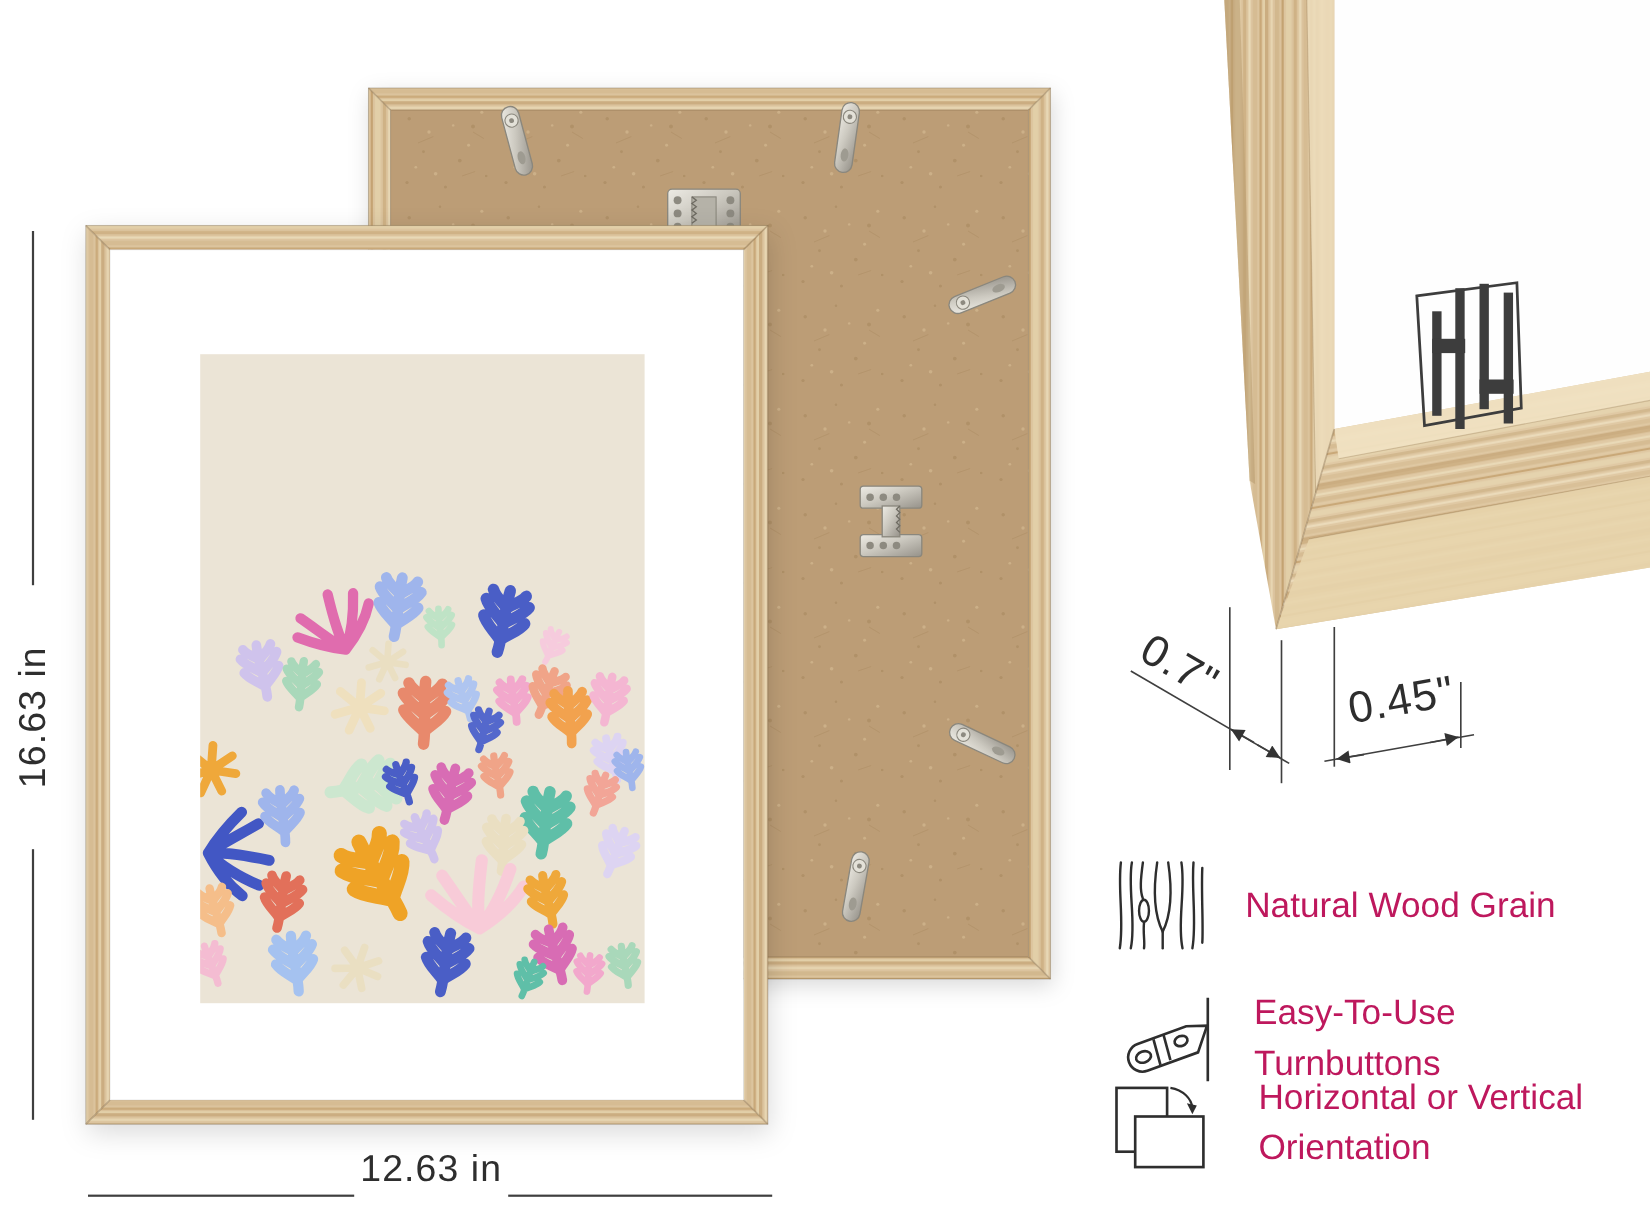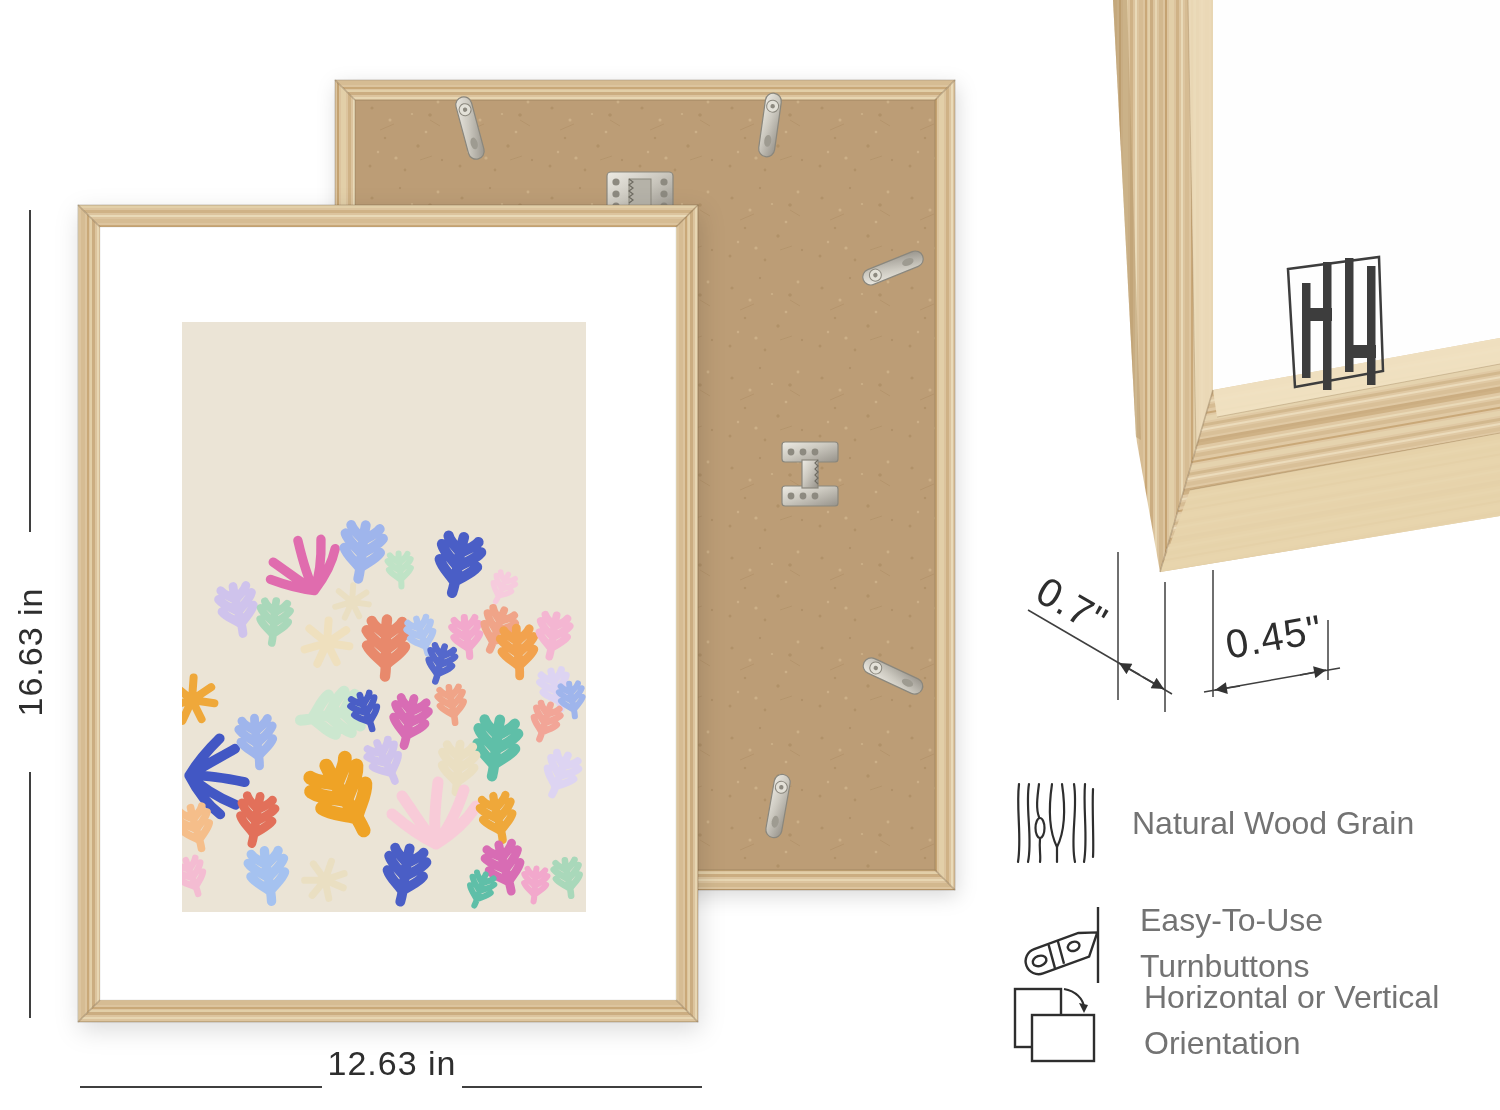--- a/index.html
+++ b/index.html
@@ -17,21 +17,21 @@
   .dim-label.vert{transform:translate(-50%,-50%) rotate(-90deg);}
   .dim-label-3d{
     position:absolute;color:#2e2e2e;font-size:40px;letter-spacing:1px;white-space:nowrap;
   }
   .depth-label{left:1072px;top:606px;transform:translate(-50%,-50%) rotate(30deg);}
   .face-label{left:1274px;top:637px;transform:translate(-50%,-50%) rotate(-10deg);}
   .features{position:absolute;left:1012px;top:0;width:480px;}
   .feature-row{position:absolute;display:flex;align-items:center;}
   .feature-icon{flex:0 0 auto;}
   .feature-label{
-    margin-left:36px;color:#737373;font-size:32px;line-height:1.45;max-width:345px;
+    margin-left:36px;color:#be185d;font-size:32px;line-height:1.45;max-width:345px;
   }
 </style>
 </head>
 <body>
 
 <div class="stage">
 
   <svg class="scene" viewBox="0 0 1500 1110" xmlns="http://www.w3.org/2000/svg">
     <defs>
       <pattern id="woodV" width="46" height="46" patternUnits="userSpaceOnUse">

